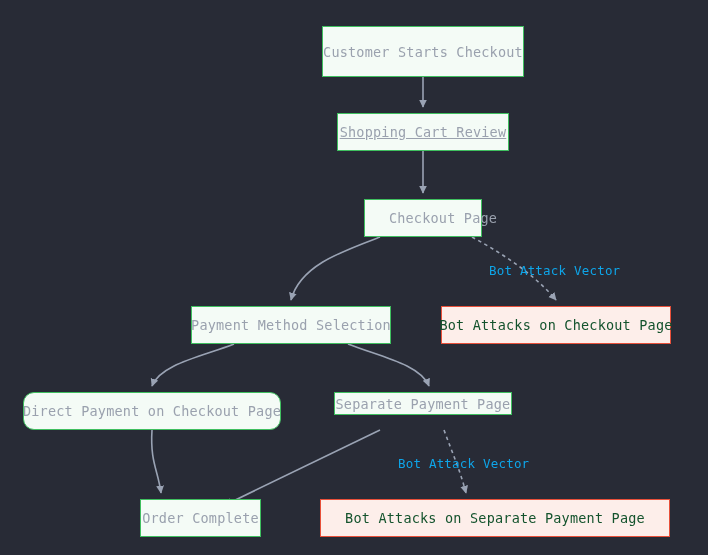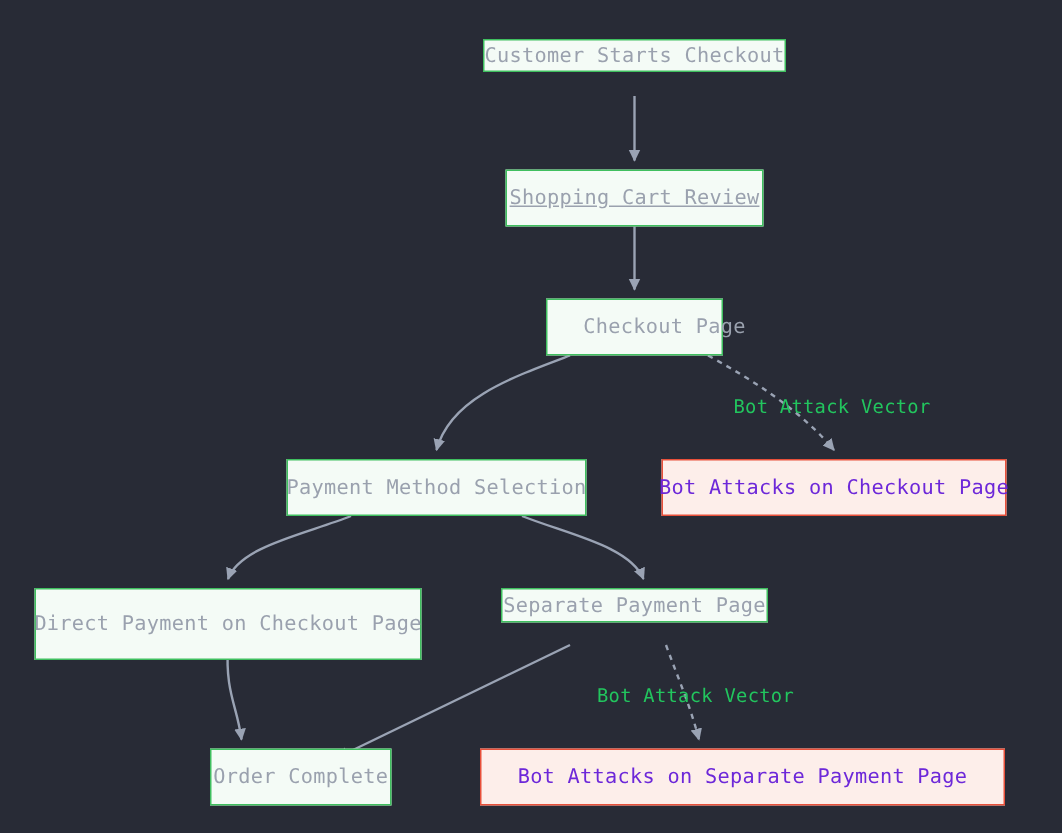--- a/index.html
+++ b/index.html
@@ -39,26 +39,26 @@
   }
   .node.process {
     background: #f4fbf6;
     border-color: #3fbf5f;
     color: #9aa1ae;
     font-size: 13.5px;
   }
   .node.attack {
     background: #fdeeea;
     border-color: #e8503a;
-    color: #6d28d9;
+    color: #14532d;
     font-size: 13.5px;
   }
   .edge-label {
     position: absolute;
-    color: #22c55e;
+    color: #0ea5e9;
     font-size: 12.5px;
     white-space: nowrap;
     letter-spacing: 0.2px;
   }
 </style>
 </head>
 <body>
 
 <div id="flowchart">
 
@@ -81,41 +81,41 @@
 
     <path d="M348,344 C378,356 420,364 429,386" fill="none" stroke="#9aa3b4" stroke-width="1.6" marker-end="url(#arrow)"></path>
 
     <path d="M152,430 C150,462 158,470 161,493" fill="none" stroke="#9aa3b4" stroke-width="1.6" marker-end="url(#arrow)"></path>
 
     <path d="M380,430 L225,505" fill="none" stroke="#9aa3b4" stroke-width="1.6" marker-end="url(#arrow)"></path>
 
     <path d="M444,430 C452,452 460,470 466,493" fill="none" stroke="#9aa3b4" stroke-width="1.6" stroke-dasharray="3.5,3.5" marker-end="url(#arrow)"></path>
   </svg>
 
-  <div class="node process" style="left:322px; top:26px; width:202px; height:22px;text-align:right;">
+  <div class="node process" style="left:322px; top:26px; width:202px; height:51px;text-align:right;">
     <span>Customer Starts Checkout</span>
   </div>
 
   <div class="node process" style="left:337px; top:113px; width:172px; height:38px;text-decoration:underline;">
     <span>Shopping Cart Review</span>
   </div>
 
   <div class="node process" style="left:364px; top:199px; width:118px; height:38px;padding-left:40px;">
     <span>Checkout Page</span>
   </div>
 
   <div class="node process" style="left:191px; top:306px; width:200px; height:38px;">
     <span>Payment Method Selection</span>
   </div>
 
   <div class="node attack" style="left:441px; top:306px; width:230px; height:38px;">
     <span>Bot Attacks on Checkout Page</span>
   </div>
 
-  <div class="node process" style="left:23px; top:392px; width:258px; height:48px;">
+  <div class="node process" style="left:23px; top:392px; width:258px; height:38px;border-radius:11px;">
     <span>Direct Payment on Checkout Page</span>
   </div>
 
   <div class="node process" style="left:334px; top:392px; width:178px; height:23px;">
     <span>Separate Payment Page</span>
   </div>
 
   <div class="node process" style="left:101px; top:499px; width:121px; height:38px;margin-left:39px;">
     <span>Order Complete</span>
   </div>

